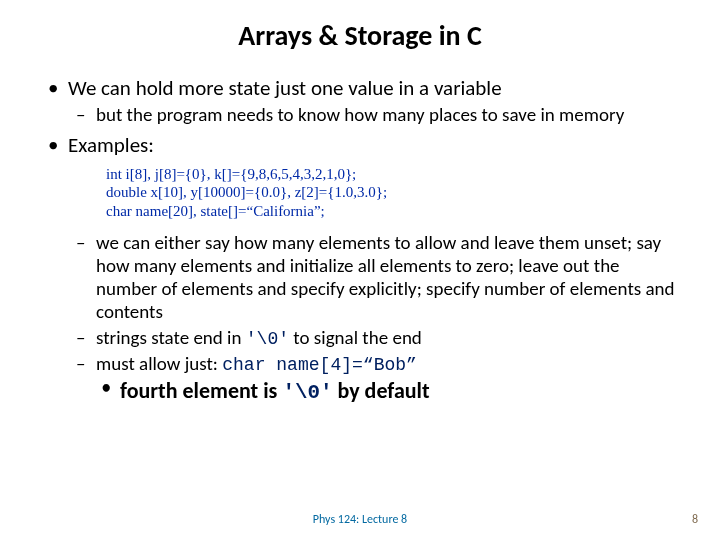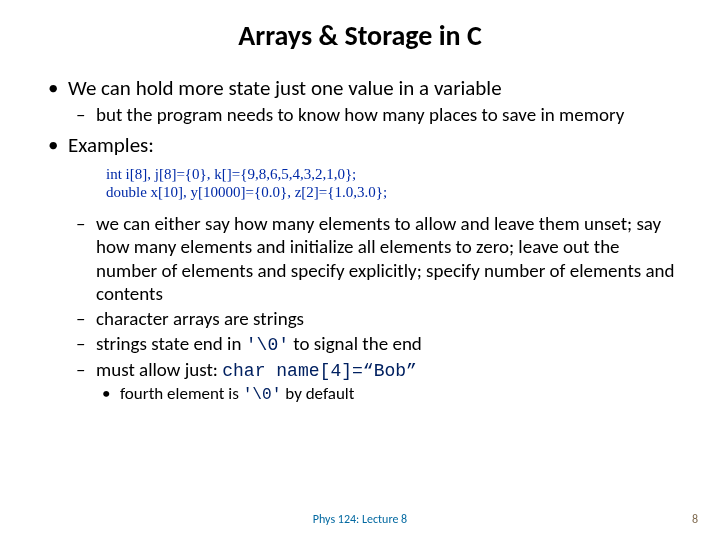--- a/index.html
+++ b/index.html
@@ -63,22 +63,22 @@
   top: 0;
 }
 ul.subsub {
   list-style: none;
   padding: 0;
   margin: 2px 0 0 0;
 }
 ul.subsub > li {
   position: relative;
   padding-left: 24px;
-  font-size: 17px;
-  font-weight: 400;
+  font-size: 22px;
+  font-weight: 700;
   margin-bottom: 9px;
 }
 ul.subsub > li::before {
   content: "•";
   position: absolute;
   left: 6px;
   top: 0;
   font-size: 17px;
 }
 .codeblock {
@@ -128,28 +128,26 @@
         </li>
       </ul>
     </li>
 
     <li>
       <span>Examples:</span>
 
       <div class="codeblock">
         <div>int i[8], j[8]={0}, k[]={9,8,6,5,4,3,2,1,0};</div>
         <div>double x[10], y[10000]={0.0}, z[2]={1.0,3.0};</div>
+        <div>char name[20], state[]=“California”;</div>
       </div>
 
       <ul class="sub">
         <li>
           <span>we can either say how many elements to allow and leave them unset; say how many elements and initialize all elements to zero; leave out the number of elements and specify explicitly; specify number of elements and contents</span>
-        </li>
-        <li>
-          <span>character arrays are strings</span>
         </li>
         <li>
           <span>strings state end in </span><span class="inline-code">'\0'</span><span> to signal the end</span>
         </li>
         <li>
           <span>must allow just: </span><span class="inline-code">char name[4]=“Bob”</span>
           <ul class="subsub">
             <li>
               <span>fourth element is </span><span class="inline-code">'\0'</span><span> by default</span>
             </li>

